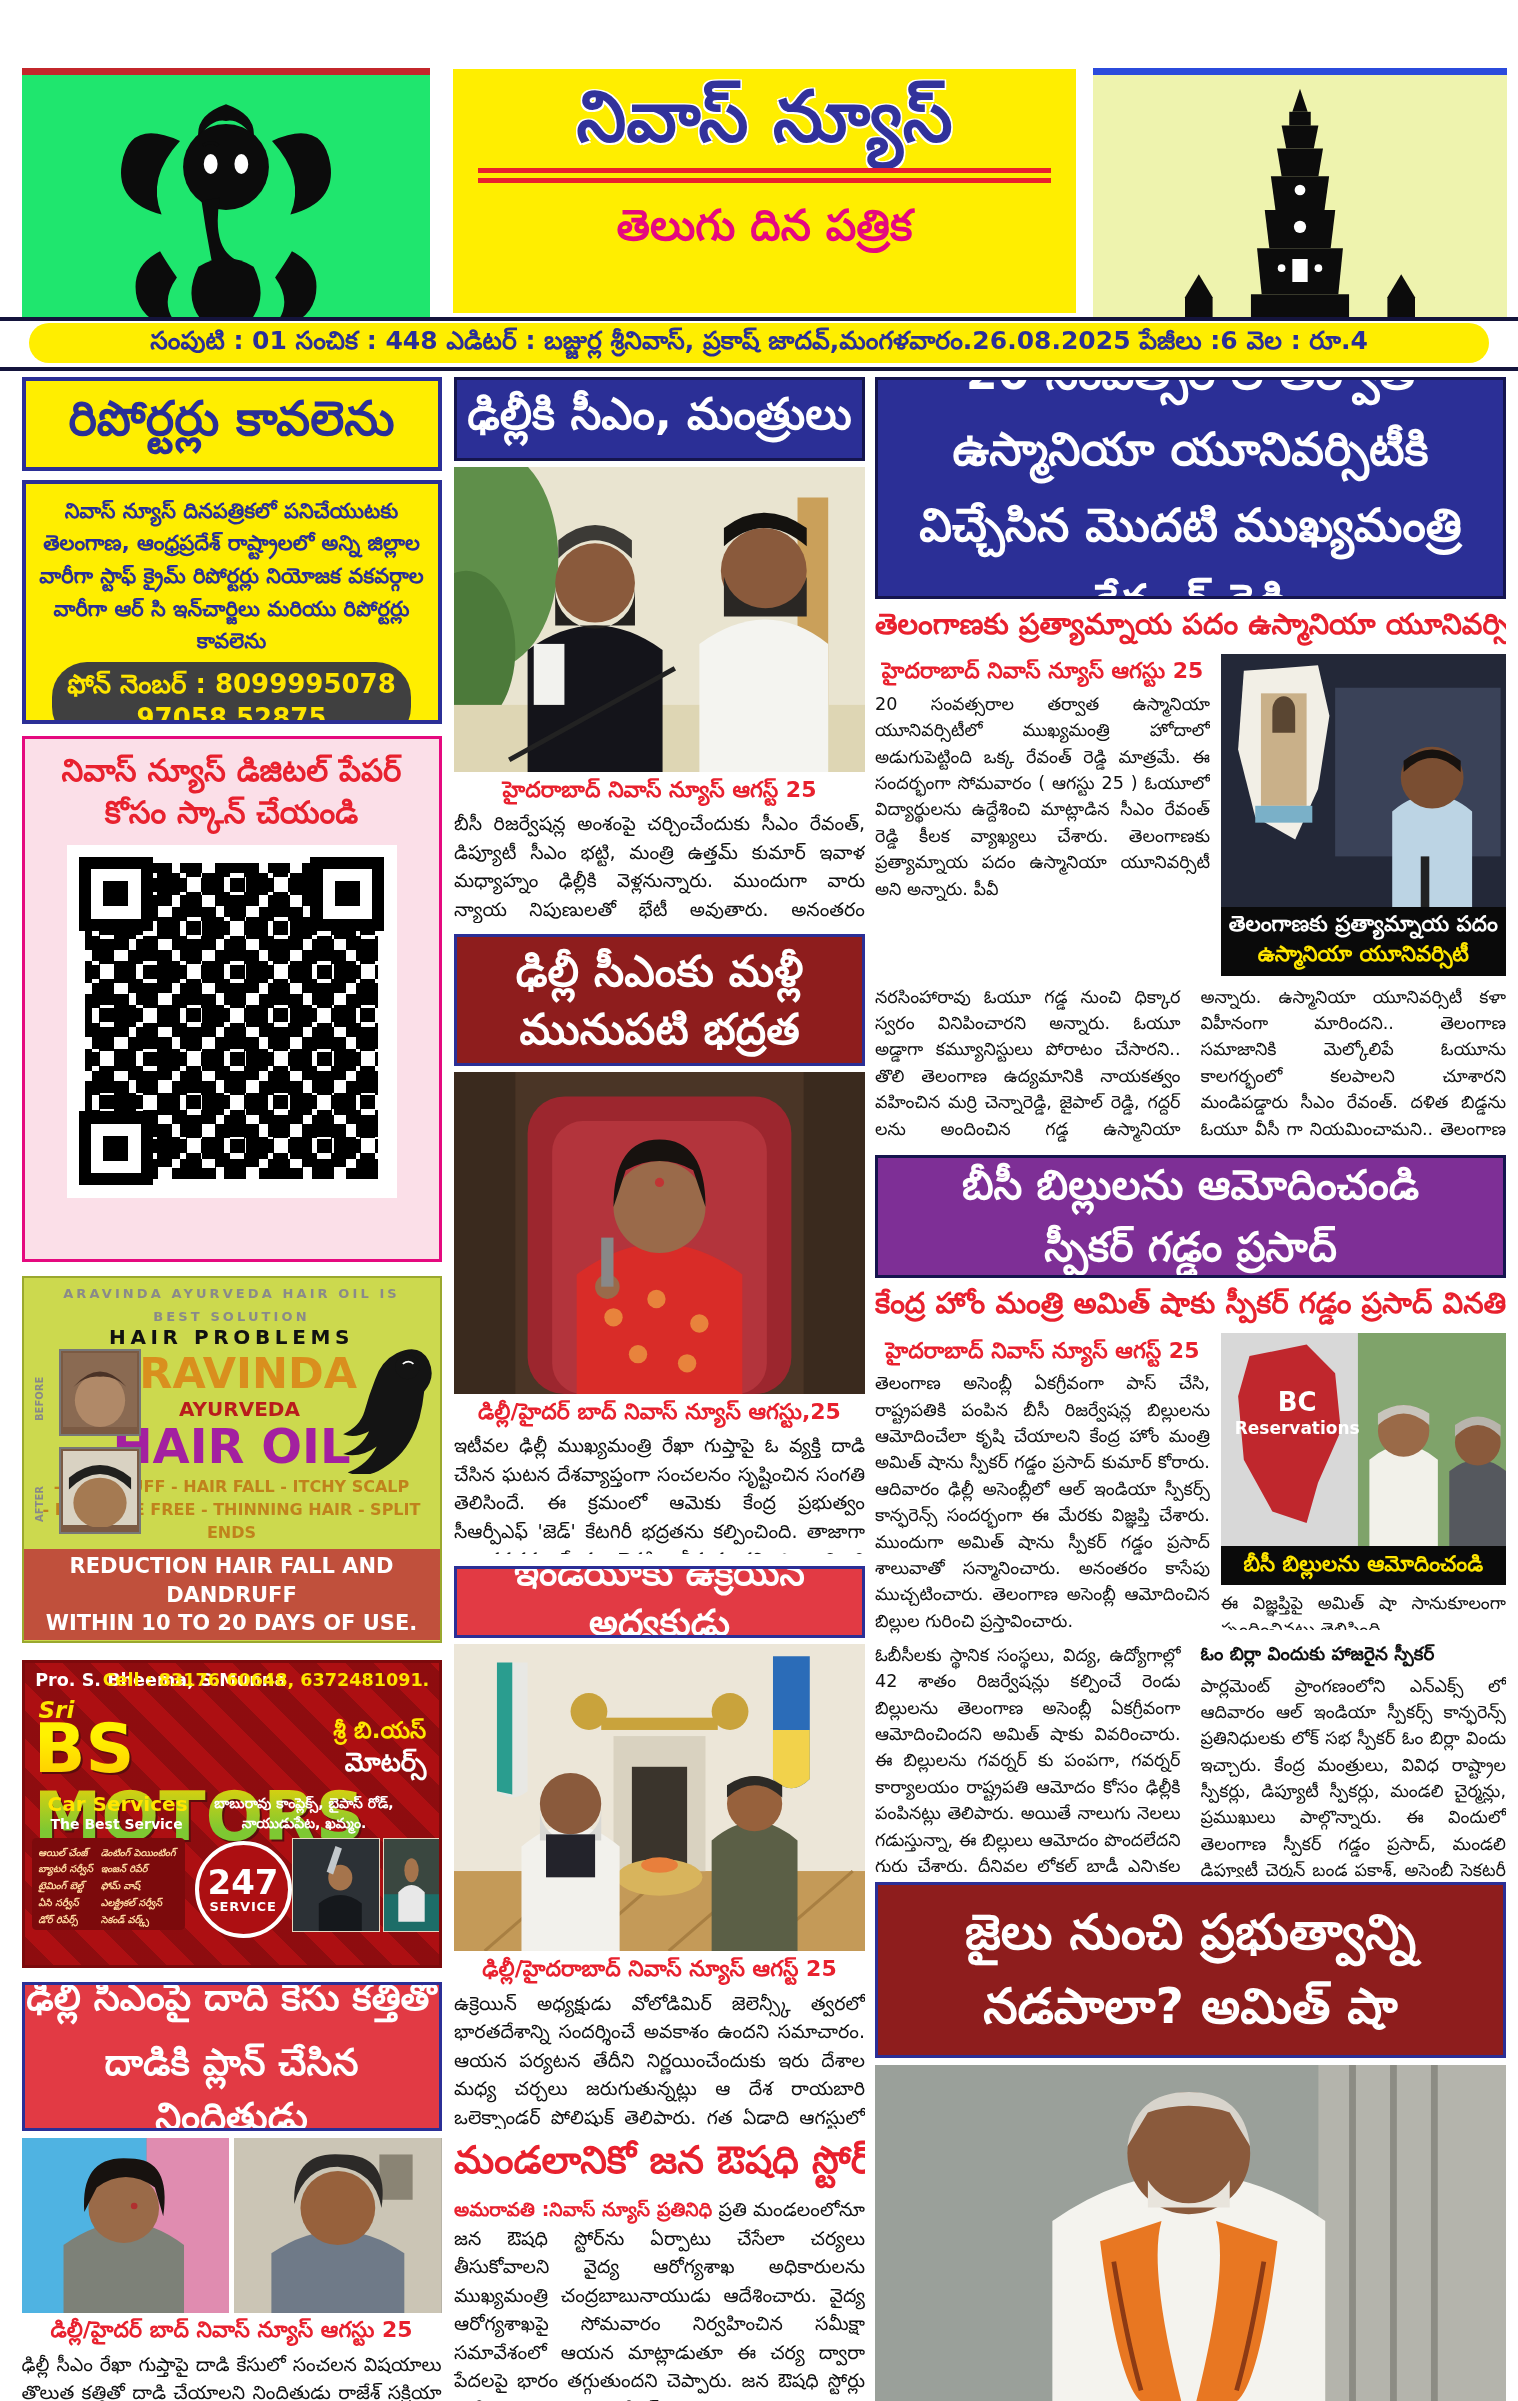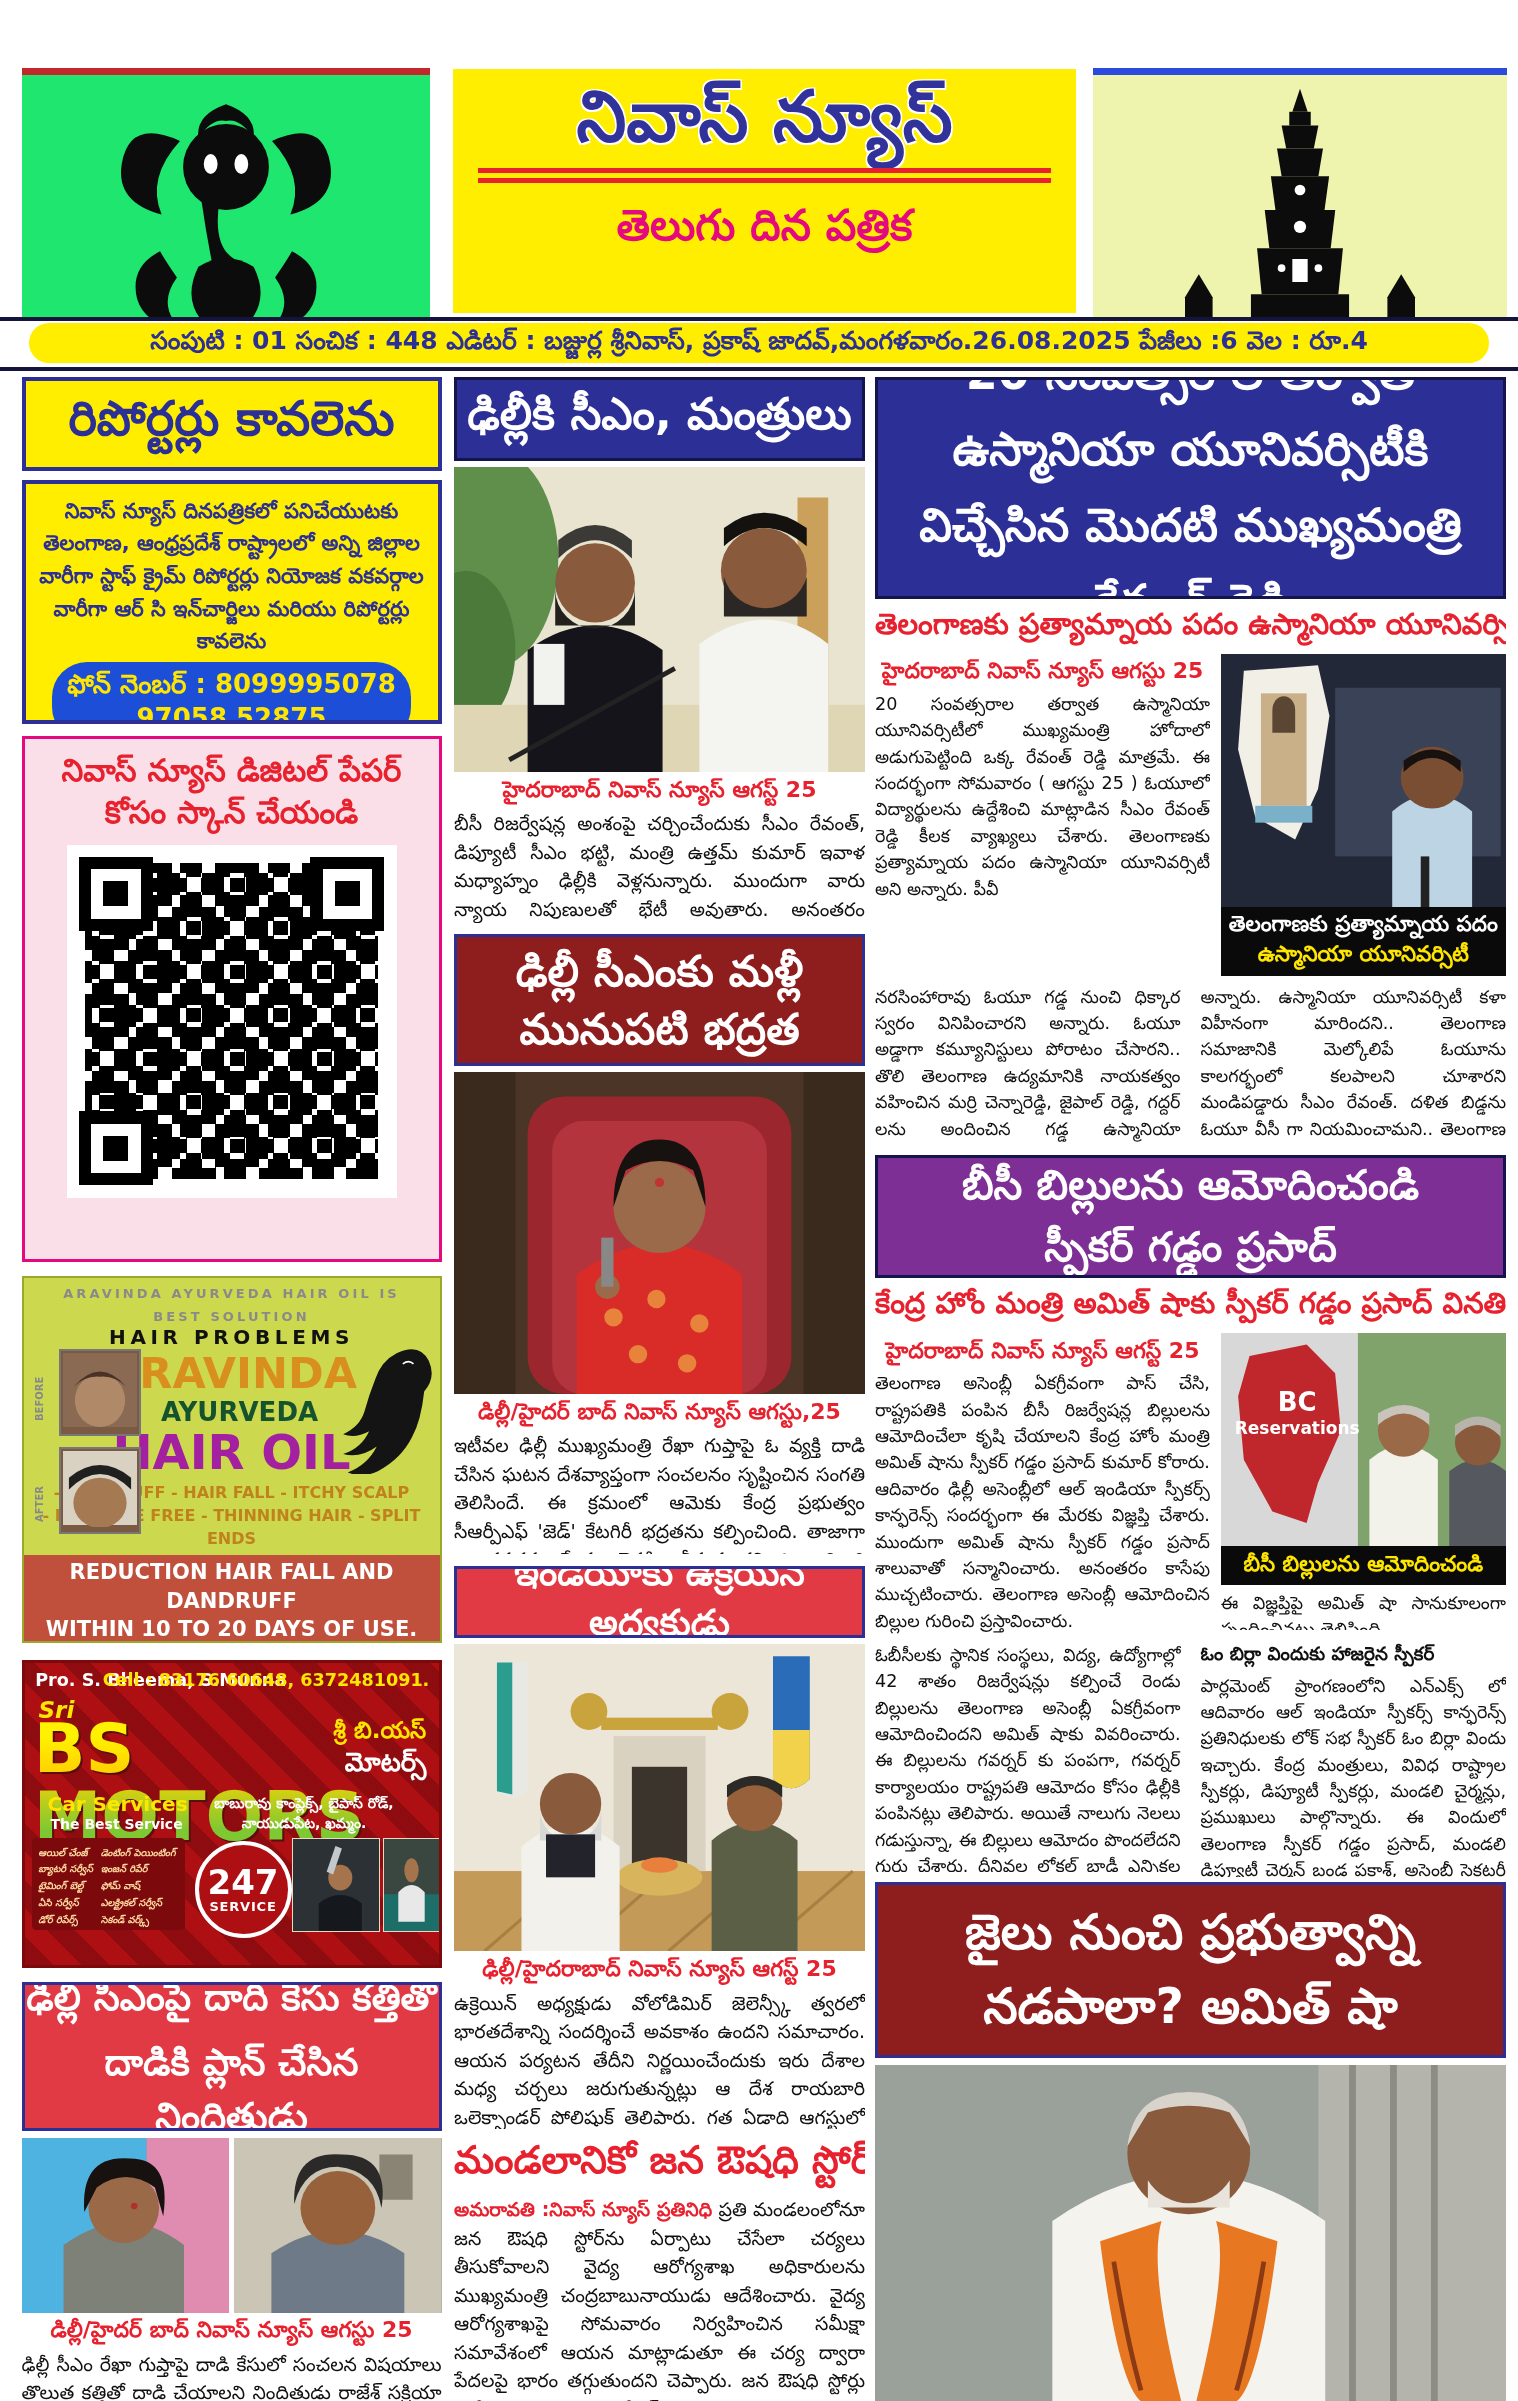--- a/index.html
+++ b/index.html
@@ -48,42 +48,42 @@
   .caption-strip{background:#0a0a0a;text-align:center;font-weight:bold;padding:4.6px 3.1px;}
   .cap-white{color:#fff;font-size:21.5px;}
   .cap-yellow{color:#ffe600;font-size:21.5px;}
 
   
   .yellow-box{background:#ffee00;border:4.6px solid #2b2f96;box-sizing:border-box;overflow:hidden;}
   .rep-title{height:94px;display:flex;align-items:center;justify-content:center;}
   .rep-title-text{color:#2b2f96;font-weight:bold;font-size:48px;white-space:nowrap;}
   .rep-body{margin-top:9.2px;height:244px;padding:10.7px 12.3px 7.7px 12.3px;display:flex;flex-direction:column;justify-content:space-between;}
   .rep-body-text{color:#2b2f96;font-weight:bold;font-size:21px;line-height:1.55;text-align:center;}
-  .phone-pill{background:#1d4ed8;border-radius:35px;margin:4.6px 14px 3.1px 14px;padding:6.1px 7.7px;text-align:center;}
+  .phone-pill{background:#404040;border-radius:35px;margin:4.6px 14px 3.1px 14px;padding:6.1px 7.7px;text-align:center;}
   .phone-line{color:#ffe600;font-weight:bold;font-size:26px;line-height:1.3;}
   .pink-box{margin-top:12.3px;background:#fbdfe8;border:3.8px solid #e5097f;box-sizing:border-box;
             height:526px;text-align:center;overflow:hidden;}
   .pink-title{color:#e8212e;font-weight:bold;font-size:31px;line-height:1.35;margin-top:10.7px;}
   .qr-wrap{width:330px;height:353px;margin:10.7px auto 0 auto;background:#fff;position:relative;}
   .qr-noise{position:absolute;left:18.4px;top:18.4px;right:18.4px;bottom:18.4px;
      background:repeating-conic-gradient(#000 0% 25%, #fff 0% 50%) 0 0/29px 29px;}
   .qr-noise2{position:absolute;left:18.4px;top:18.4px;right:18.4px;bottom:18.4px;
      background:repeating-conic-gradient(#000 0% 25%, transparent 0% 50%) 7px 10px/44px 44px;}
   .finder{position:absolute;width:74px;height:74px;background:#000;}
   .finder::before{content:"";position:absolute;left:12.3px;top:12.3px;right:12.3px;bottom:12.3px;background:#fff;}
   .finder::after{content:"";position:absolute;left:24.6px;top:24.6px;right:24.6px;bottom:24.6px;background:#000;}
   .f1{left:12.3px;top:12.3px;} .f2{right:12.3px;top:12.3px;} .f3{left:12.3px;bottom:12.3px;}
 
   
   .hair-ad{margin-top:14px;background:#ccd94e;border:2.3px solid #9aa82e;box-sizing:border-box;height:367px;
            position:relative;overflow:hidden;text-align:center;}
   .hair-top1{color:#8a8a8a;font-weight:bold;font-size:13px;letter-spacing:3.1px;margin-top:7.7px;}
   .hair-top3{color:#111;font-weight:bold;font-size:20px;letter-spacing:4.6px;margin-top:1.5px;}
   .hair-brand{color:#d98f1e;font-weight:bold;font-size:43px;line-height:1;margin-top:3.1px;}
-  .hair-brand2{color:#14532d;font-weight:bold;font-size:26px;margin-top:1.5px;padding-left:16px;}
+  .hair-brand2{color:#b91c1c;font-weight:bold;font-size:20px;margin-top:1.5px;padding-left:16px;}
   .hair-brand3{color:#a320a0;font-weight:bold;font-size:48px;line-height:1;margin-top:1.5px;}
   .hair-bullets{color:#c0821c;font-weight:bold;font-size:16px;line-height:1.45;margin-top:4.6px;}
   .hair-band{background:#c0503c;color:#fff;font-weight:bold;font-size:21px;line-height:1.35;padding:3.1px 0;margin-top:4.6px;}
   .ba-box{position:absolute;left:35px;top:71px;width:78px;height:83px;border:2.3px solid #777;background:#7b5a43;}
   .ba-label{position:absolute;left:10.7px;font-size:10px;color:#888;font-weight:bold;transform:rotate(-90deg);transform-origin:left top;}
 
   
   .motors{margin-top:17px;background:#ad0f12;border:3.1px solid #7c0a0c;box-sizing:border-box;height:308px;
           position:relative;overflow:hidden;color:#fff;
           background-image:repeating-linear-gradient(45deg, rgba(0,0,0,.18) 0 20px, rgba(0,0,0,0) 20px 40px);}

